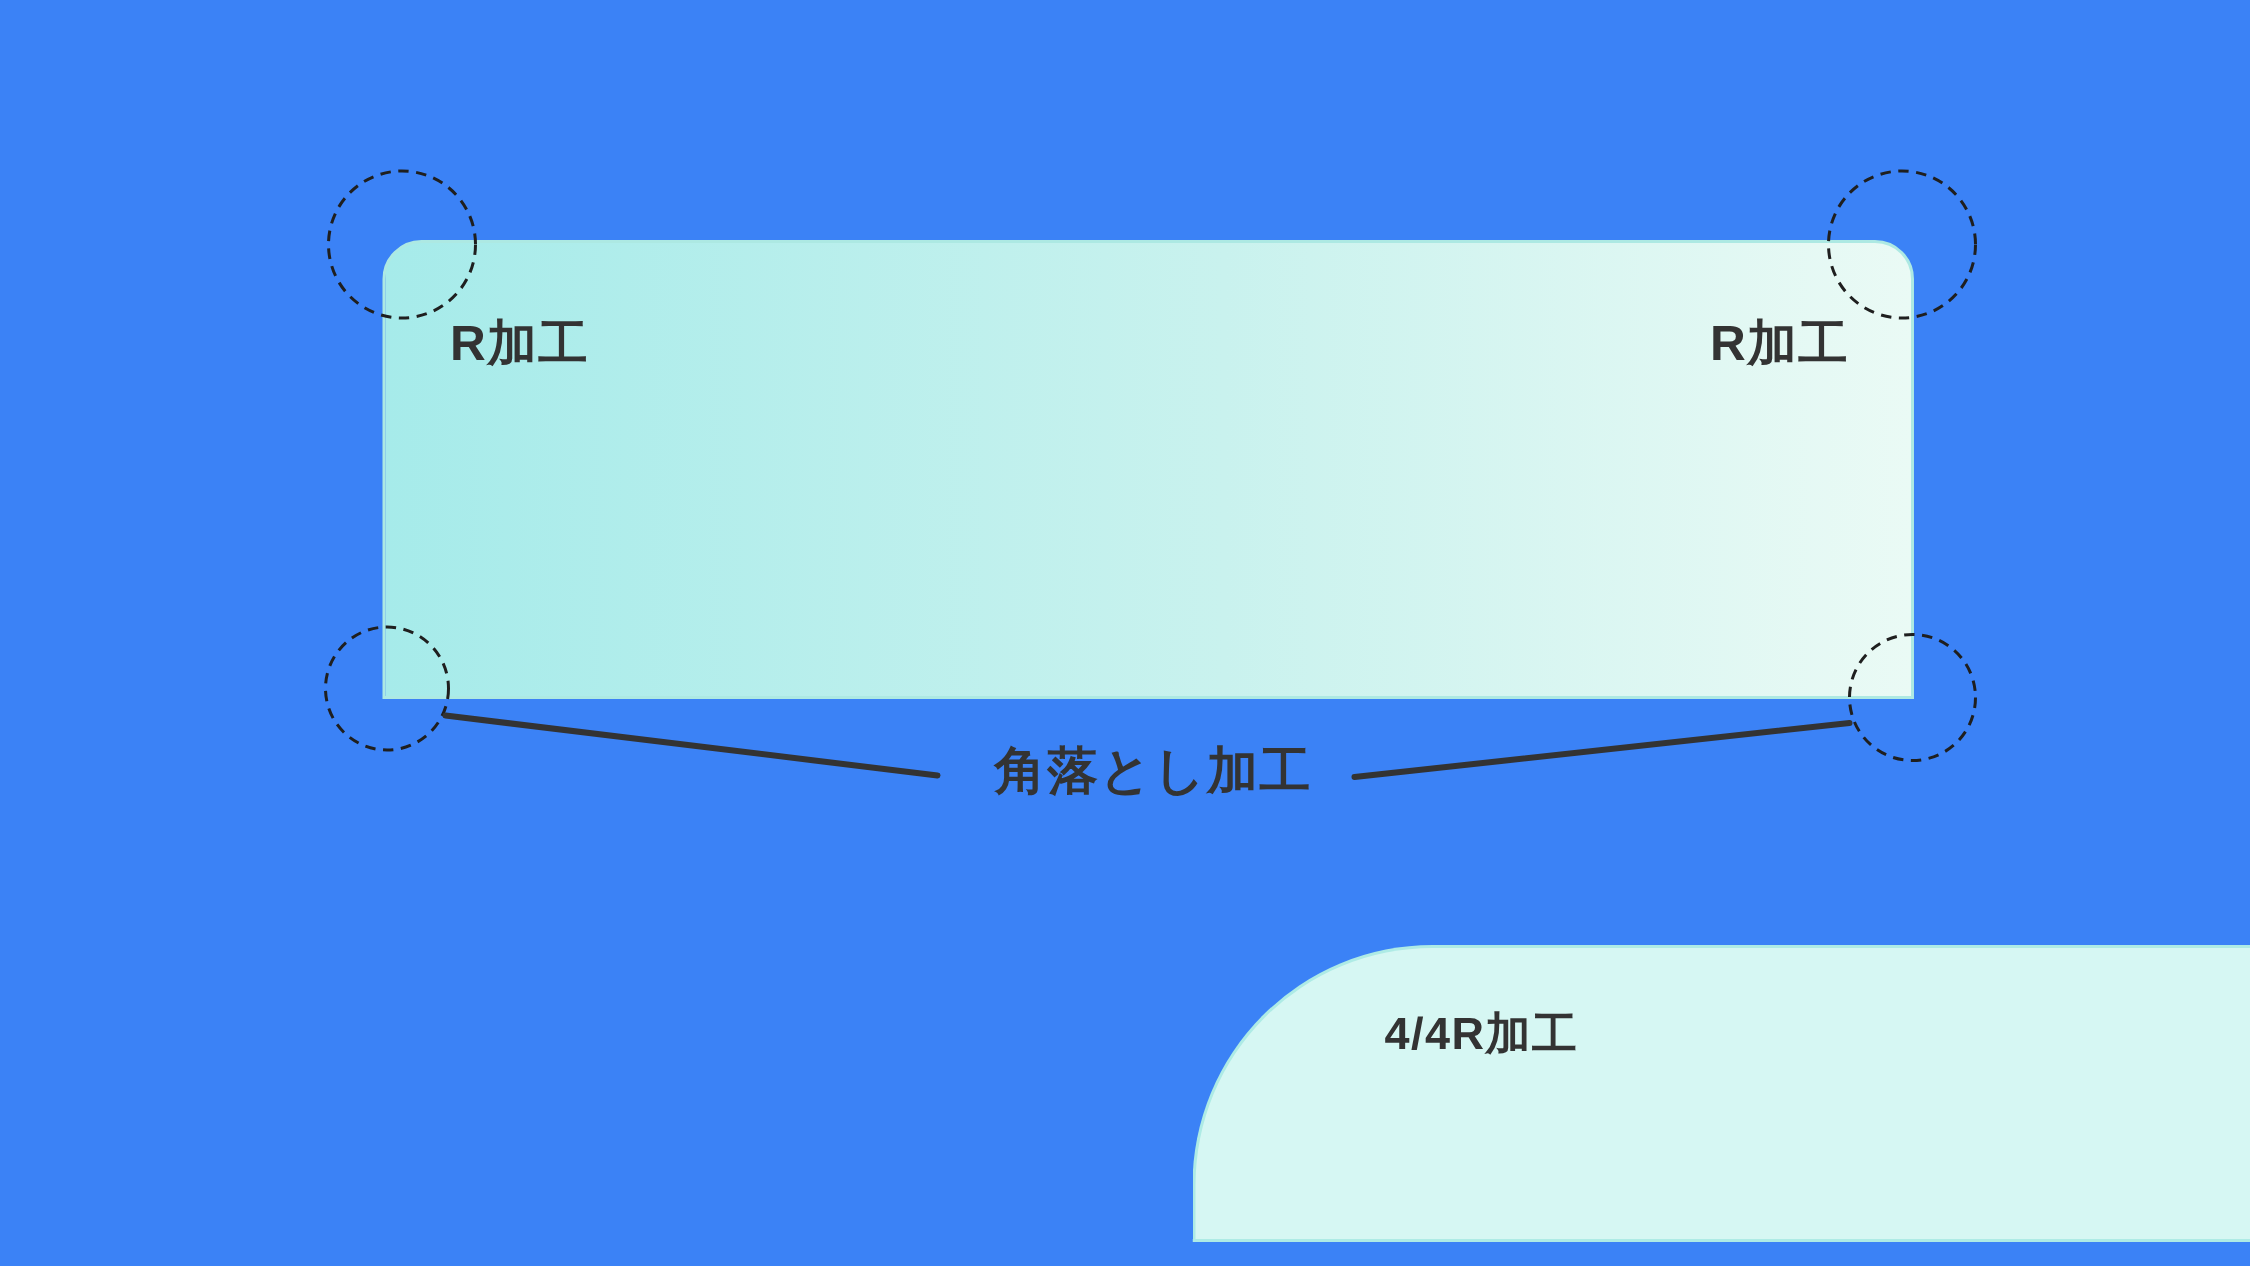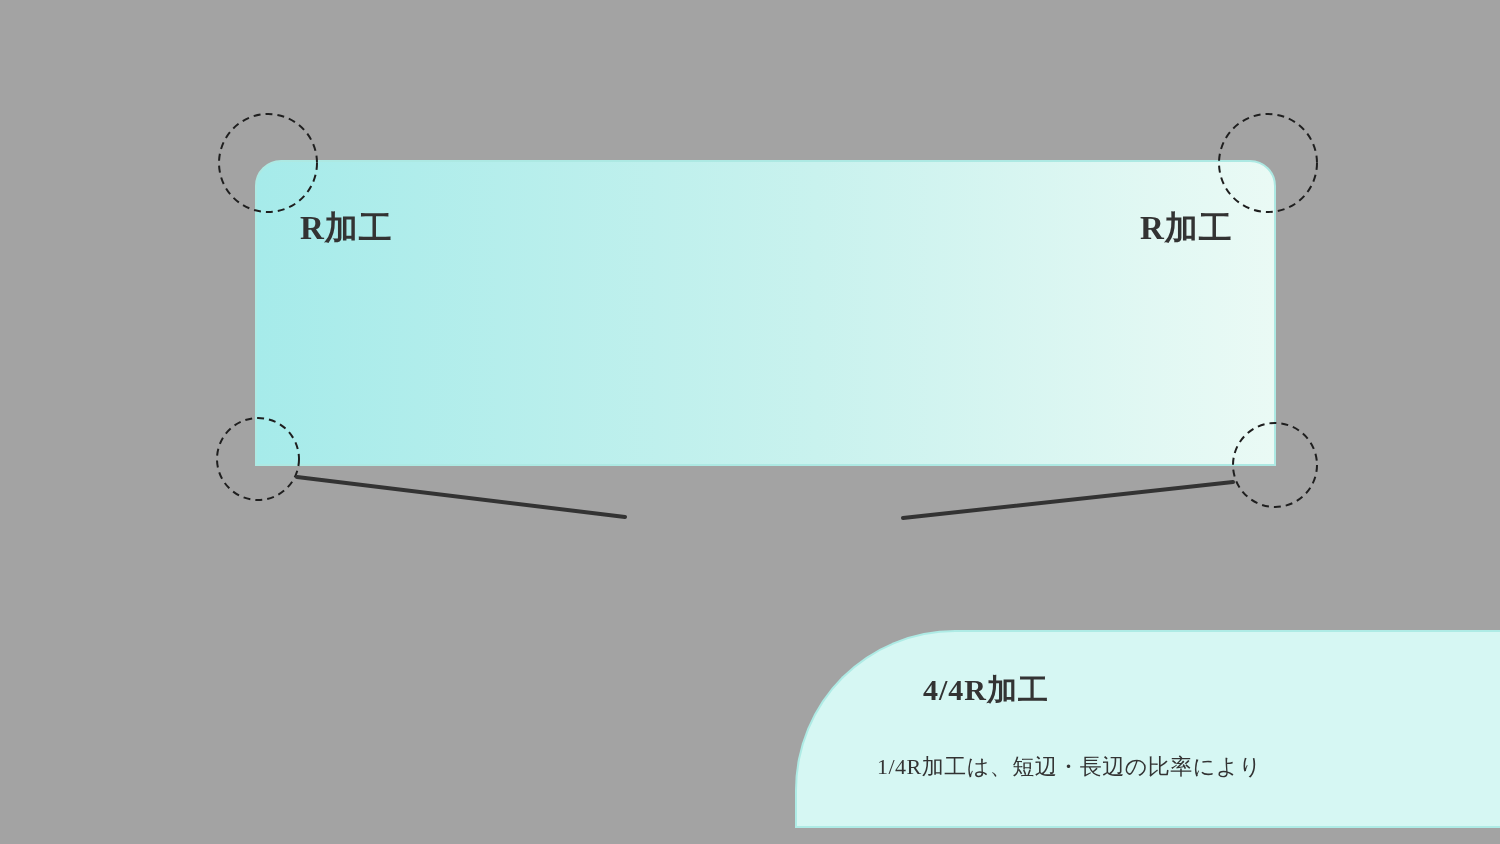--- a/index.html
+++ b/index.html
@@ -5,24 +5,23 @@
   html, body {
     margin: 0;
     padding: 0;
     background: #f3f4f4;
     font-family: "Liberation Sans", "DejaVu Sans", sans-serif;
   }
   .stage {
     position: relative;
     width: 1500px;
     height: 844px;
-    background: #a3a3a3;
+    background: #3b82f6;
     overflow: hidden;
     color: #333333;
-    font-family: Liberation Serif, serif;
   }
   
   .sheet {
     position: absolute;
     left: 255px;
     top: 160px;
     width: 1021px;
     height: 306px;
     box-sizing: border-box;
     background: linear-gradient(90deg, #a6ebea 0%, #c9f2ee 55%, #eafaf5 100%);
@@ -107,19 +106,19 @@
 
   <svg class="overlay" width="1500" height="844" viewBox="0 0 1500 844">
     <circle cx="268" cy="163" r="49" fill="none" stroke-width="2" stroke-dasharray="7 5" stroke="#1f1f1f"></circle>
     <circle cx="1268" cy="163" r="49" fill="none" stroke-width="2" stroke-dasharray="7 5" stroke="#1f1f1f"></circle>
     <circle cx="258" cy="459" r="41" fill="none" stroke-width="2" stroke-dasharray="7 5" stroke="#1f1f1f"></circle>
     <circle cx="1275" cy="465" r="42" fill="none" stroke-width="2" stroke-dasharray="7 5" stroke="#1f1f1f"></circle>
     <line x1="297" y1="477" x2="625" y2="517" stroke-width="4" stroke-linecap="round" stroke="#333333"></line>
     <line x1="903" y1="518" x2="1233" y2="482" stroke-width="4" stroke-linecap="round" stroke="#333333"></line>
   </svg>
 
+  <div class="corner-cut-label">角落とし加工</div>
 
   <div class="panel">
     <h2 class="panel-title">4/4R加工</h2>
-    <p class="panel-body" style="top:118px;">1/4R加工は、短辺・長辺の比率により</p>
   </div>
 
 </div>
 
 </body></html>

